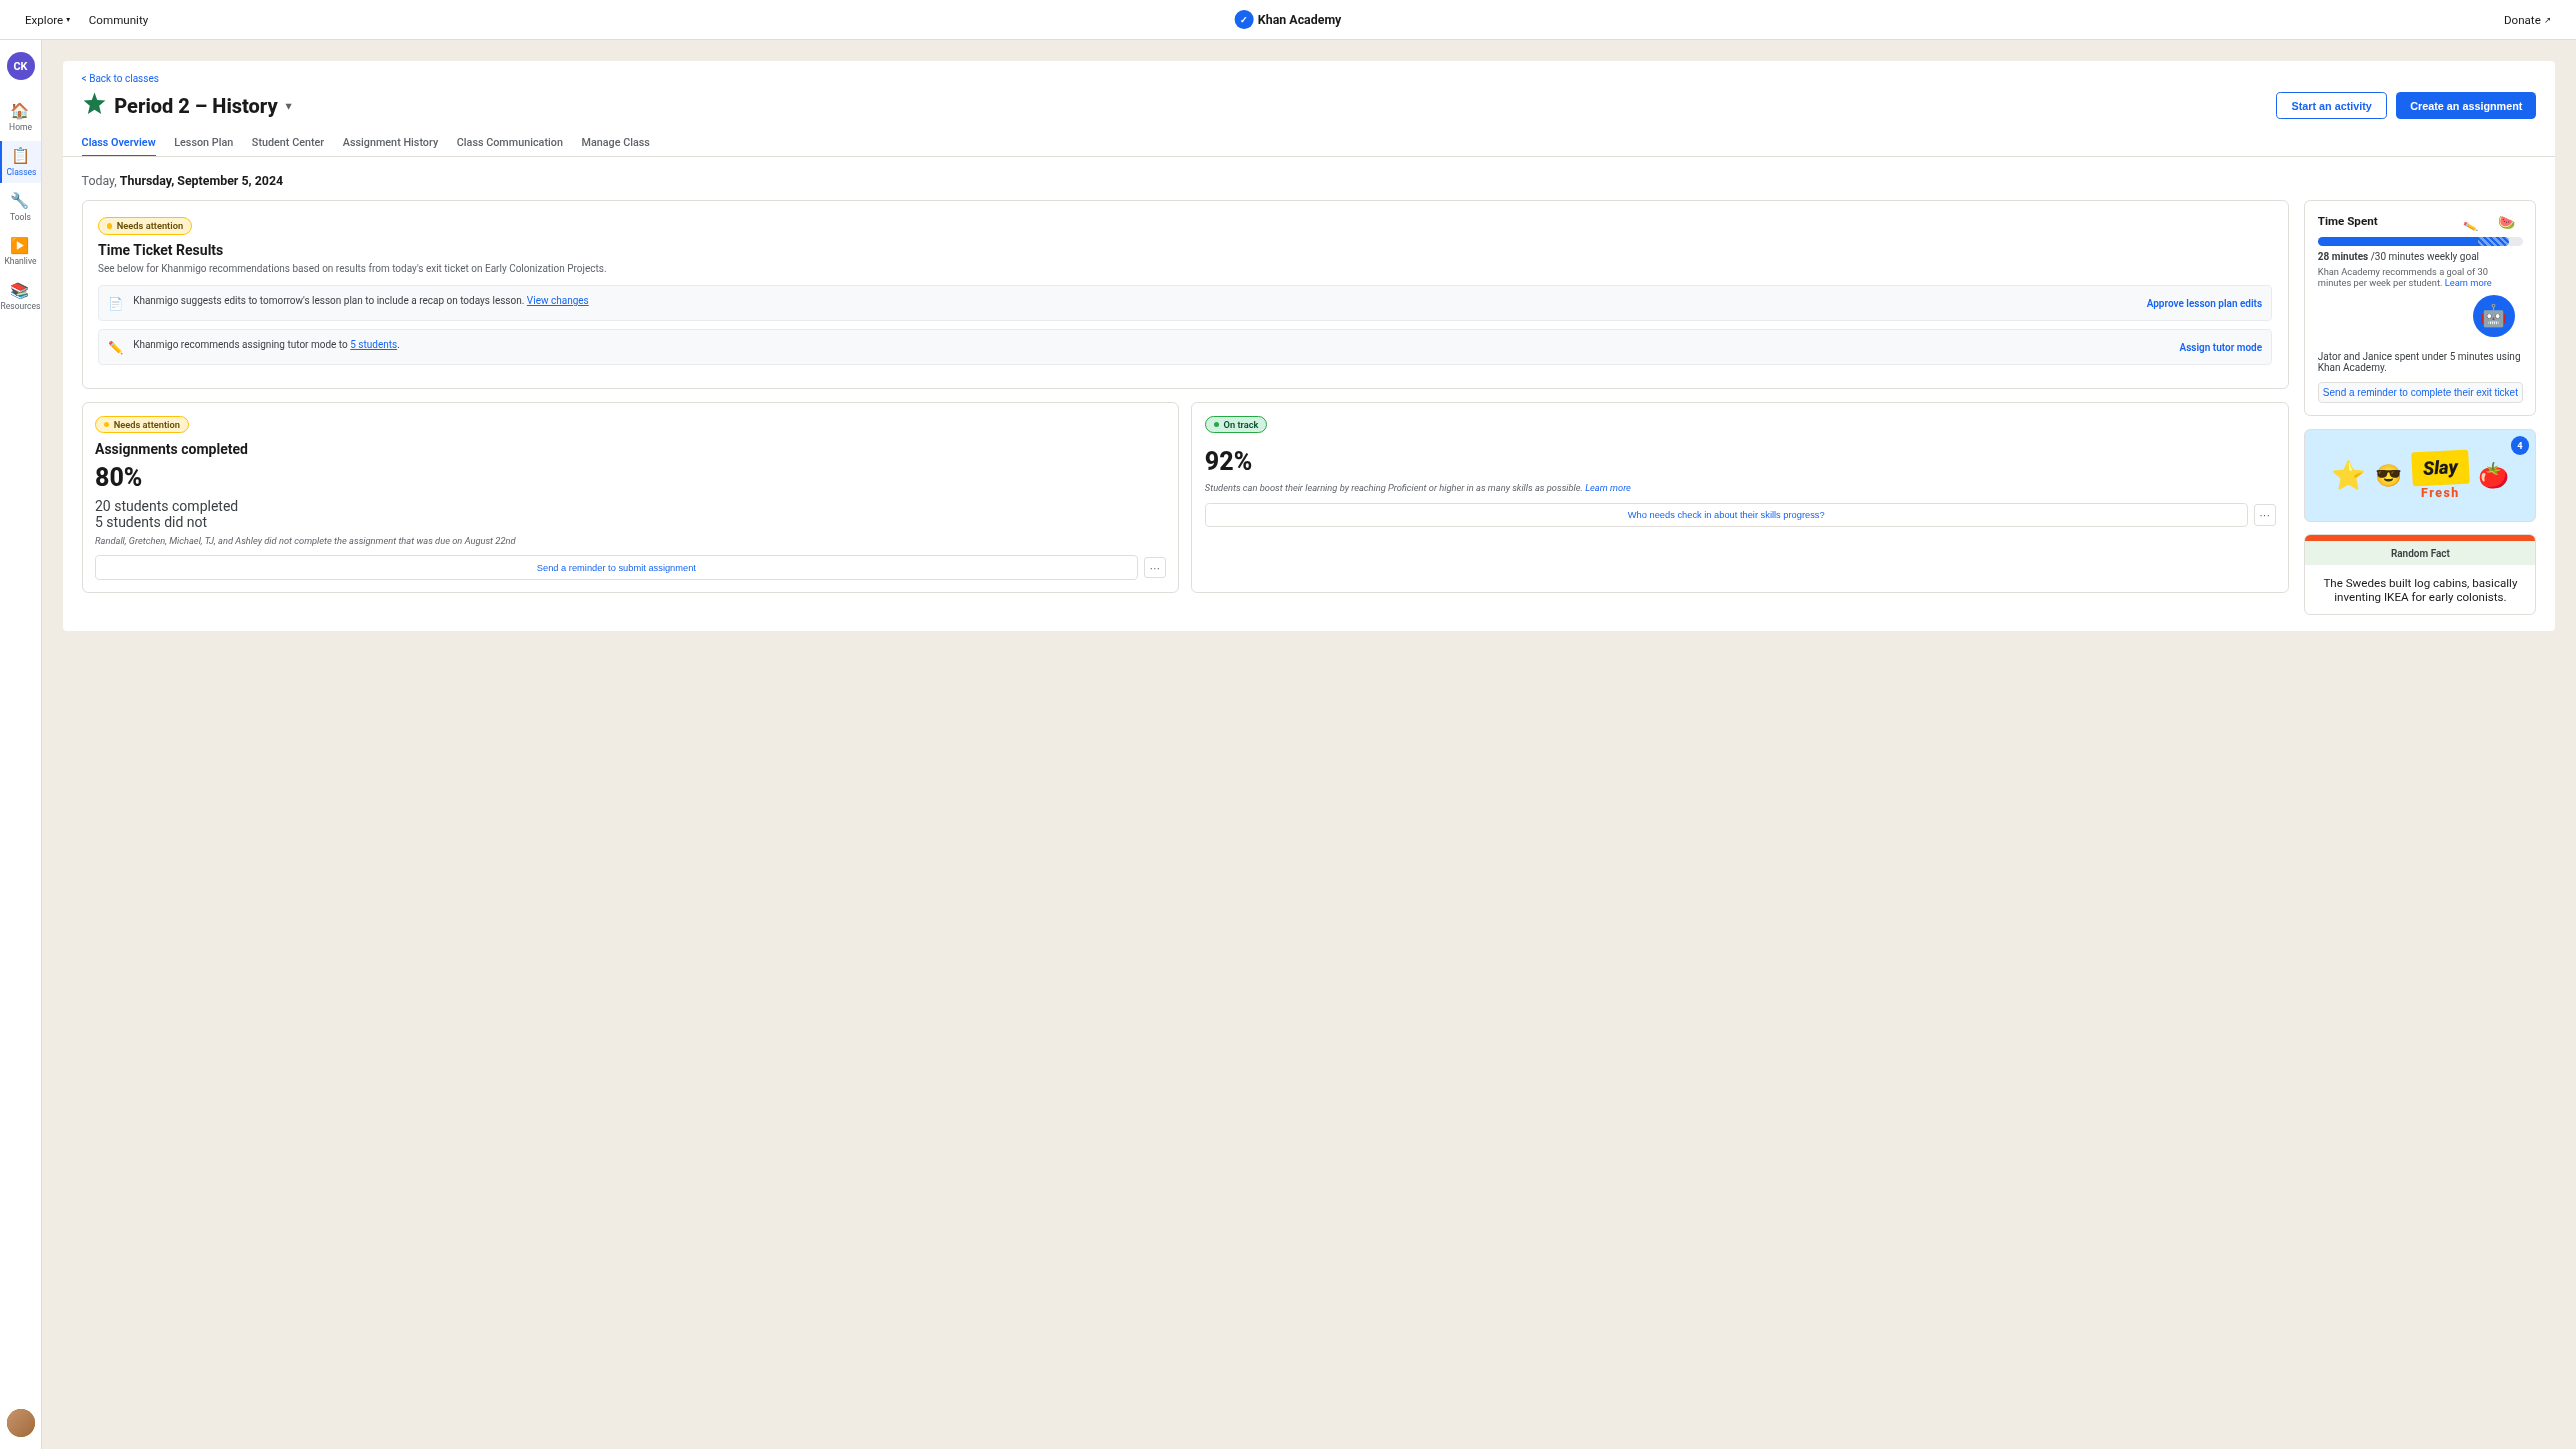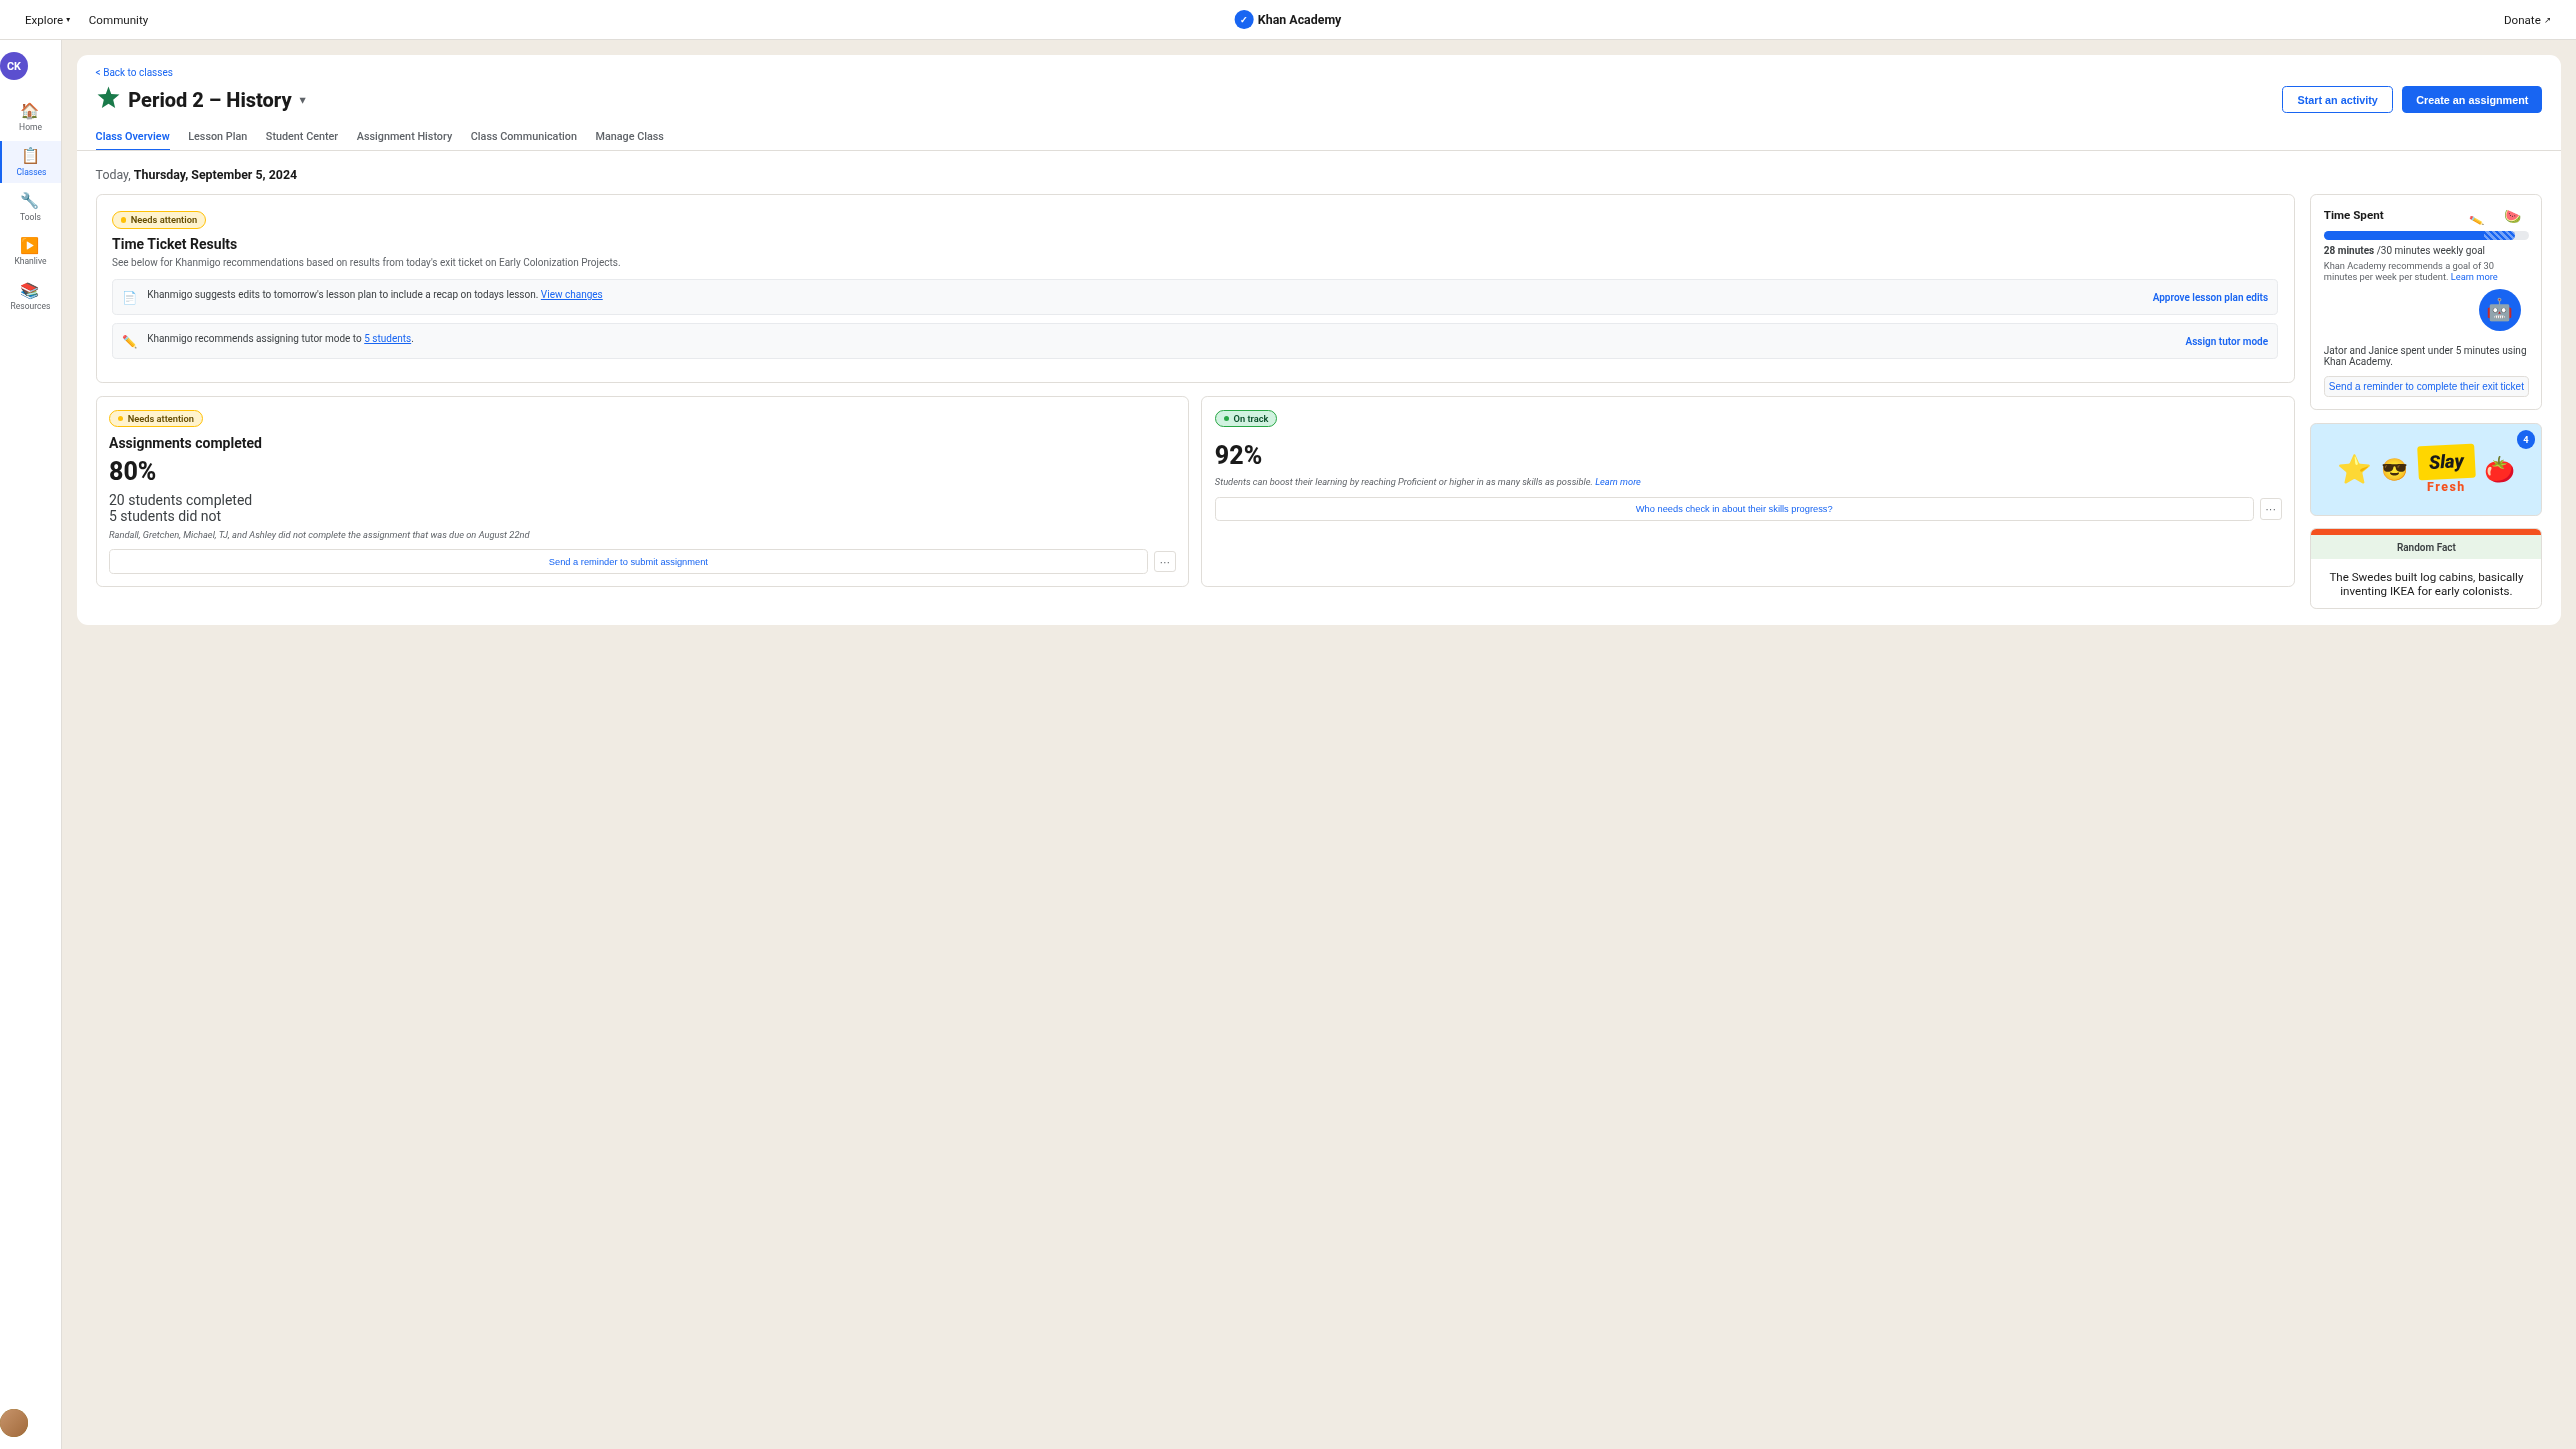--- a/index.html
+++ b/index.html
@@ -80,26 +80,26 @@
     }
 
     
     .main-layout {
       display: flex;
       flex: 1;
     }
 
     
     .sidebar {
-      width: 62px;
+      width: 42px;
       background: #fff;
       border-right: 0.8px solid #e0ddd8;
       display: flex;
       flex-direction: column;
-      align-items: flex-start;
+      align-items: center;
       padding: 12.4px 0;
       gap: 3.1px;
     }
     .sidebar-avatar {
       width: 28px;
       height: 28px;
       border-radius: 50%;
       background: #5b4fcf;
       color: white;
       display: flex;
@@ -156,22 +156,22 @@
     
     .content {
       flex: 1;
       background: #f0ebe3;
       overflow-y: auto;
     }
 
     
     .class-page {
       background: #fff;
-      margin: 15px;
-      border-radius: 11px;
+      margin: 21px;
+      border-radius: 4px;
       overflow: hidden;
     }
 
     
     .class-header {
       padding: 12.4px 18.6px 0;
       border-bottom: 0.8px solid #e0ddd8;
     }
     .back-link {
       font-size: 10px;

